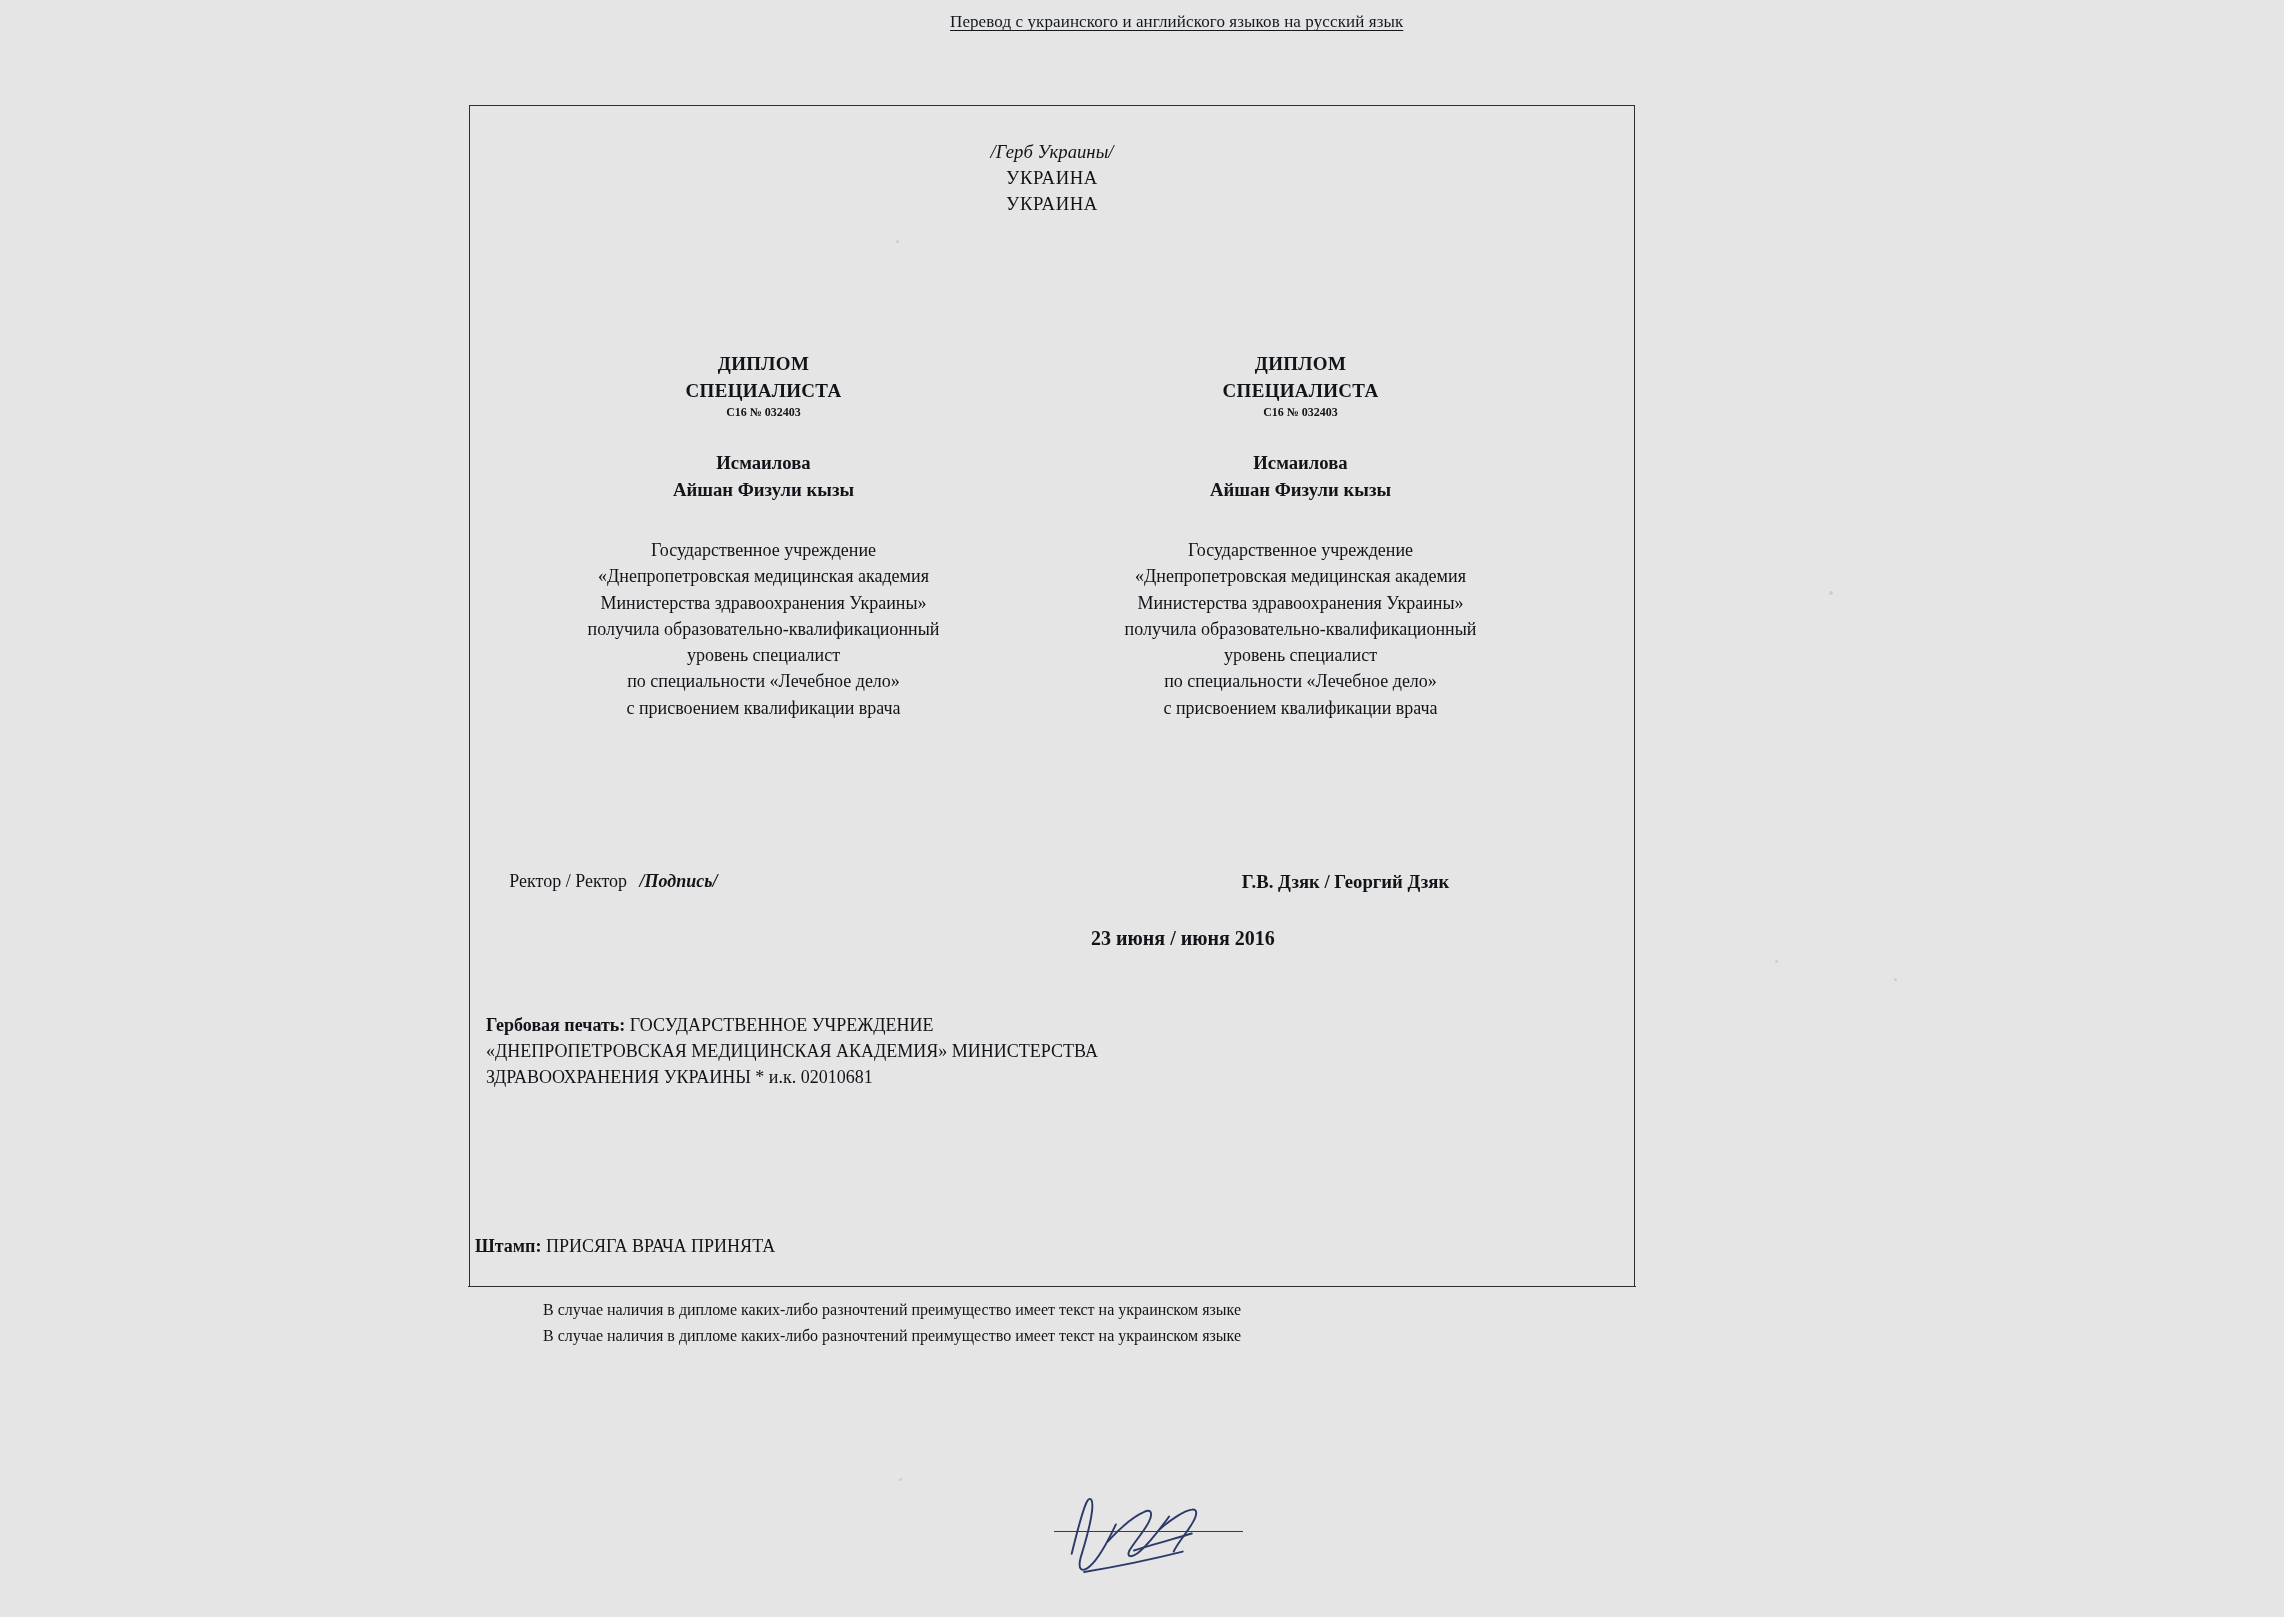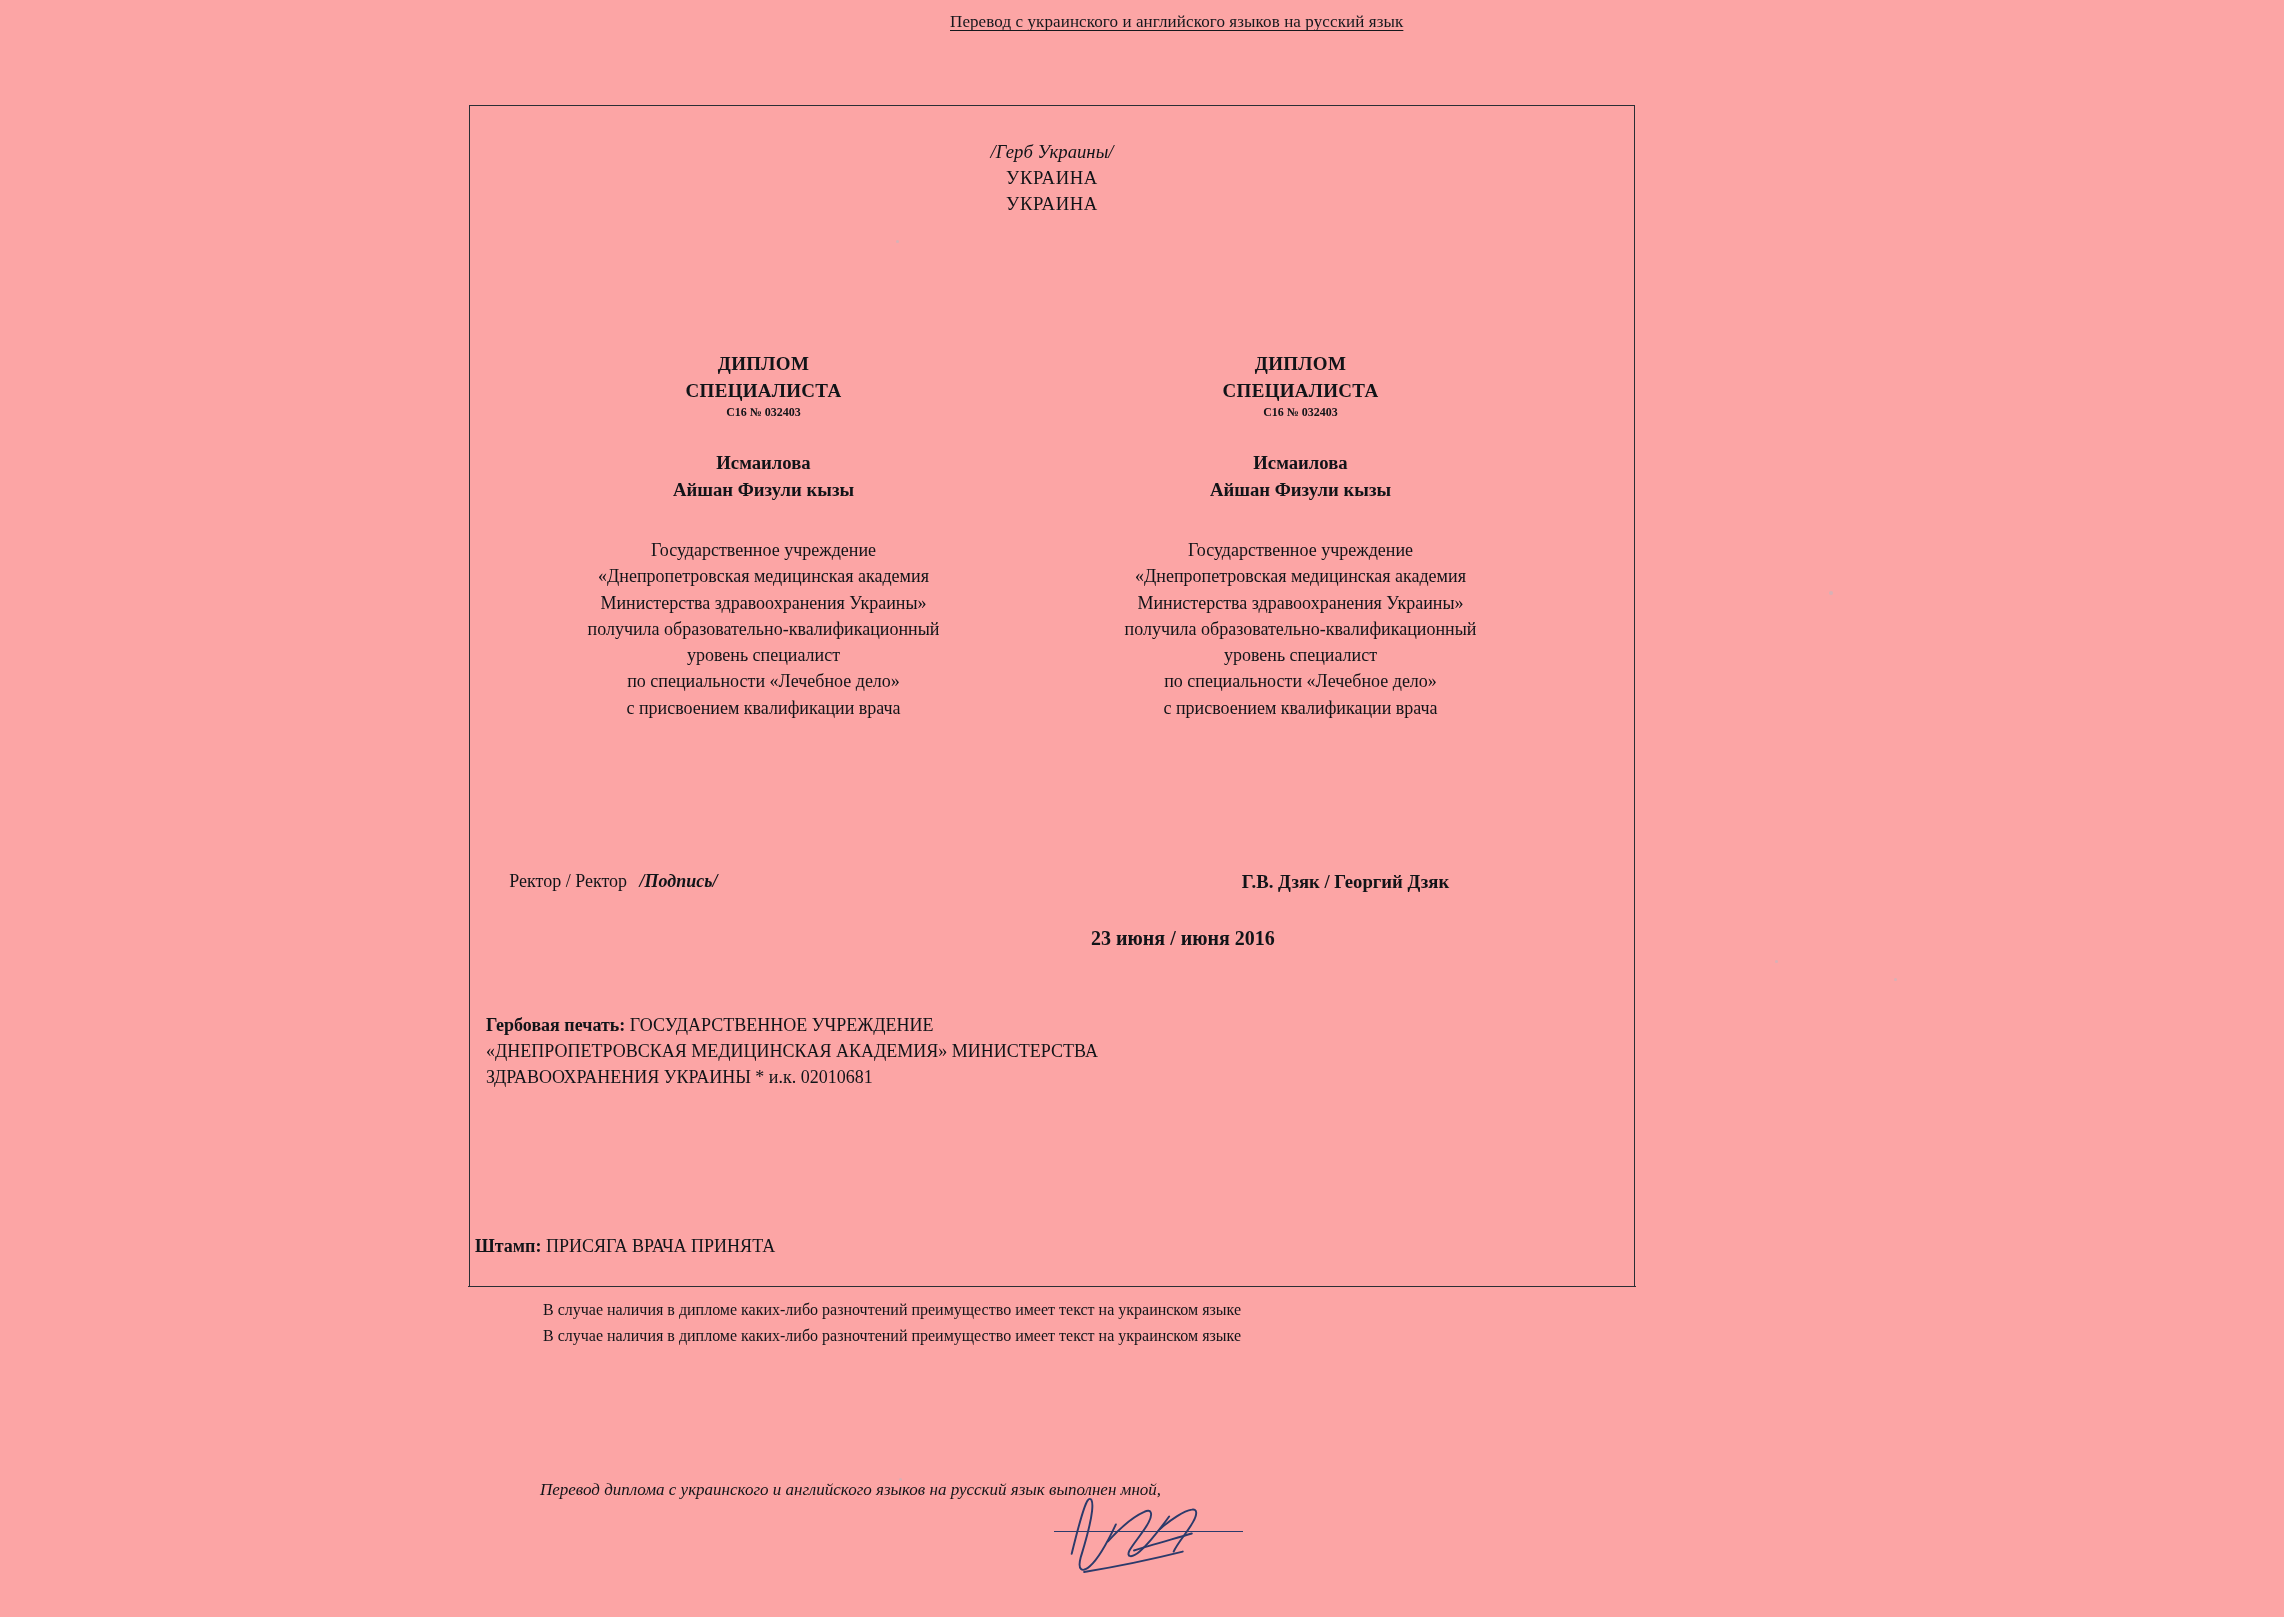--- a/index.html
+++ b/index.html
@@ -12,21 +12,21 @@
     height: 1617px;
     position: relative;
     font-family: "Liberation Serif", serif;
     color: #111418;
     overflow: hidden;
   }
 
   .page {
     position: absolute;
     inset: 0;
-    background: #fca5a5;
+    background: #e5e5e5;
   }
 
   
   .speck {
     position: absolute;
     background: #b9bcc2;
     border-radius: 50%;
     opacity: .55;
   }
 
@@ -290,21 +290,20 @@
   <div class="stamp2">
     <span class="lead">Штамп:</span><span> ПРИСЯГА ВРАЧА ПРИНЯТА</span>
   </div>
 
   <div class="footnotes">
     <div>В случае наличия в дипломе каких-либо разночтений преимущество имеет текст на украинском языке</div>
     <div>В случае наличия в дипломе каких-либо разночтений преимущество имеет текст на украинском языке</div>
   </div>
 
   <div class="translator">
-    <div>Перевод диплома с украинского и английского языков на русский язык выполнен мной,</div>
   </div>
   <div class="sig-rule"></div>
 
   <svg class="sig-ink" viewBox="0 0 330 180" xmlns="http://www.w3.org/2000/svg">
     <g fill="none" stroke="#2b3a6b" stroke-width="3.4" stroke-linecap="round">
       <path d="M40 118 C 52 70, 60 36, 68 24 C 74 16, 78 24, 76 42 C 73 70, 62 104, 56 124 C 50 146, 58 152, 72 140 C 88 126, 104 96, 118 66"></path>
       <path d="M104 96 C 124 74, 150 52, 168 44 C 180 38, 184 46, 176 62 C 168 78, 150 98, 142 112 C 136 124, 146 126, 160 114 C 176 100, 196 74, 212 52"></path>
       <path d="M196 74 C 214 58, 238 42, 252 40 C 262 38, 262 48, 254 62 C 244 80, 226 100, 220 114"></path>
       <path d="M150 112 C 176 104, 218 92, 252 82"></path>
       <path d="M62 150 C 110 142, 180 128, 236 114"></path>

